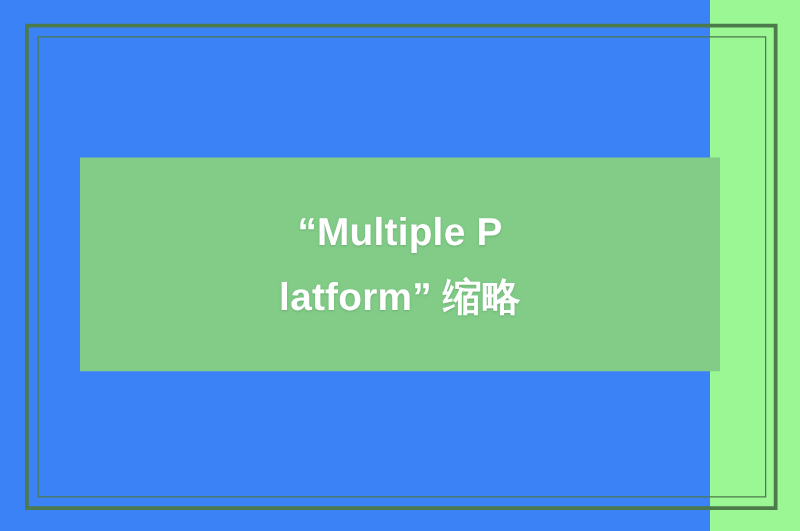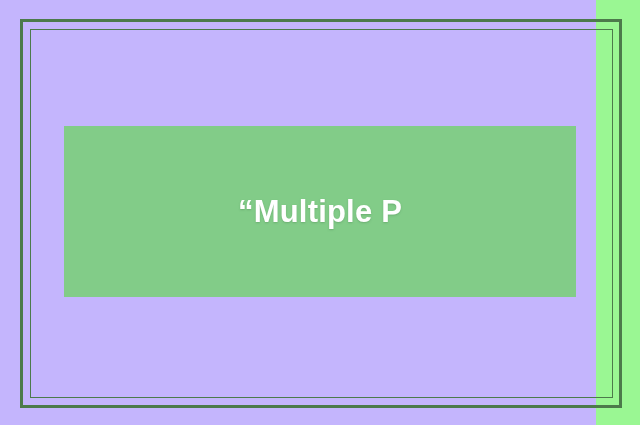--- a/index.html
+++ b/index.html
@@ -12,22 +12,21 @@
     background: #9af793;
     font-family: "Liberation Sans", sans-serif;
     overflow: hidden;
   }
 
   
   .canvas {
     position: relative;
     width: 568px;
     height: 425px;
-    background: #c4b5fd;
-    padding-left: 28px;
+    background: #3b82f6;
   }
 
   
   .frame-outer {
     position: absolute;
     left: 20px;
     top: 19px;
     width: 602px;
     height: 389px;
     border: 3px solid #4c7a4b;
@@ -77,15 +76,16 @@
 </head>
 <body>
 
 <div class="canvas">
 
   <div class="frame-outer"></div>
   <div class="frame-inner"></div>
 
   <div class="caption-plate">
     <div class="caption-line">“Multiple P</div>
+    <div class="caption-line">latform” 缩略</div>
   </div>
 
 </div>
 
 </body></html>

